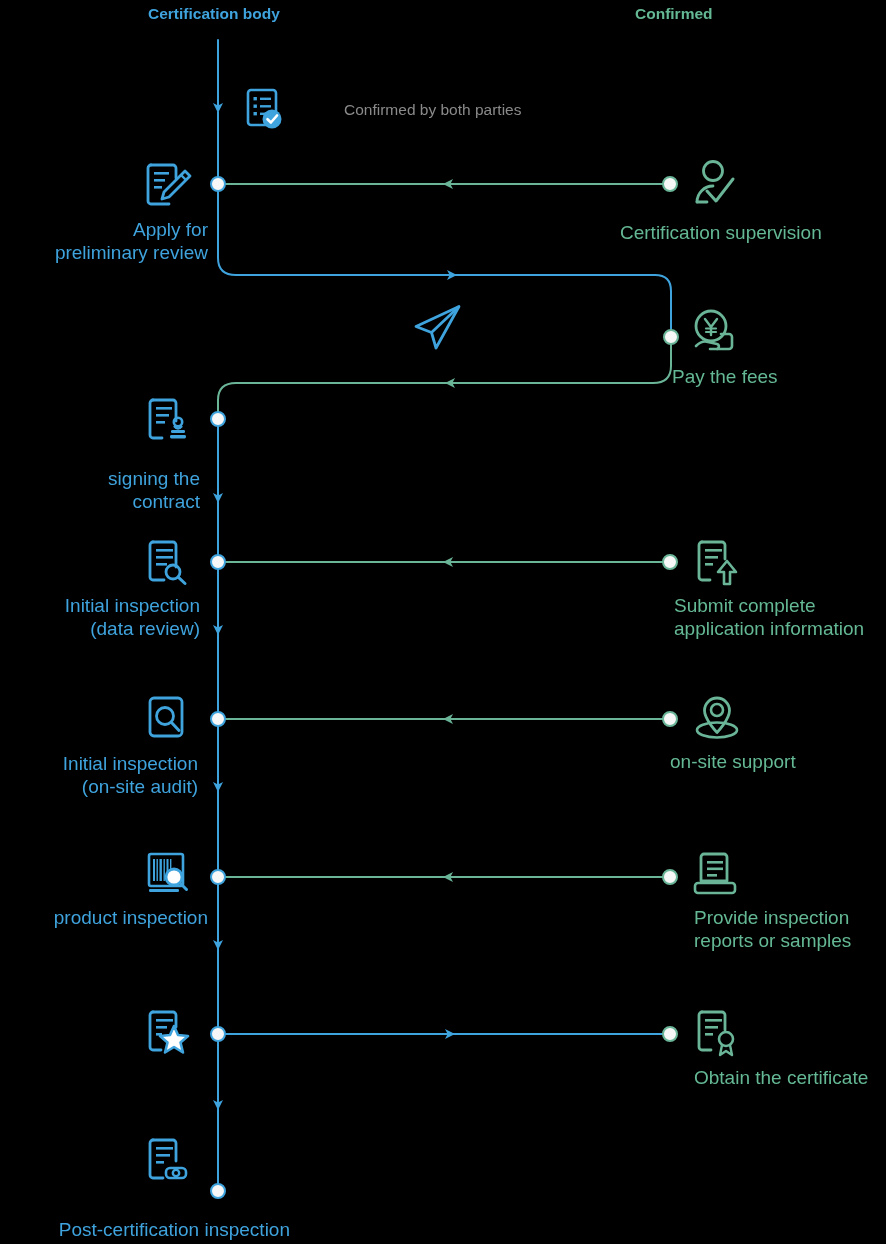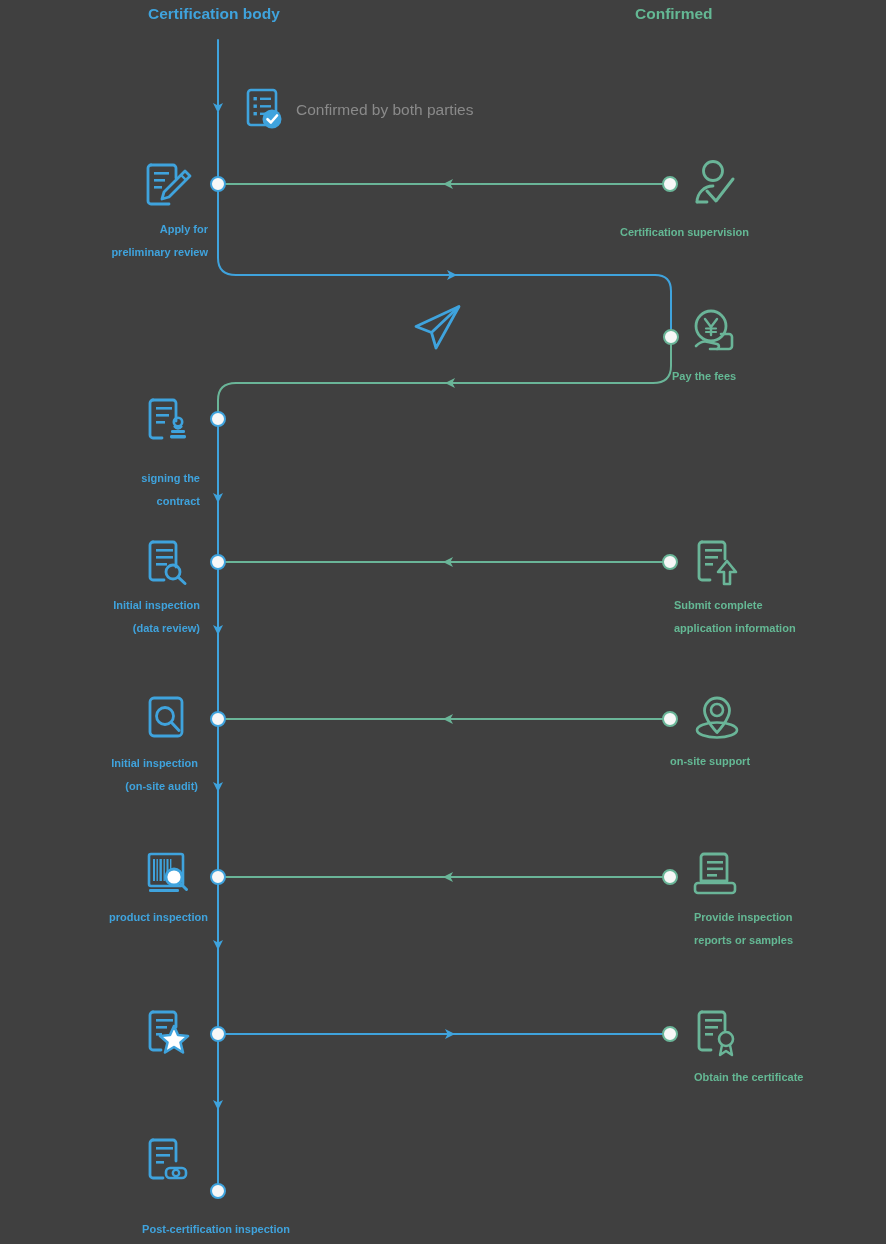--- a/index.html
+++ b/index.html
@@ -7,45 +7,46 @@
     padding: 0;
     background: #ffffff;
   }
   body {
     font-family: "Liberation Sans", sans-serif;
   }
   #canvas {
     position: relative;
     width: 886px;
     height: 1244px;
-    background: #404040;
+    background: #000000;
     overflow: hidden;
   }
   #flow-svg {
     position: absolute;
     top: 0;
     left: 0;
     width: 886px;
     height: 1244px;
   }
   .lbl {
     position: absolute;
     font-family: "Liberation Sans", sans-serif;
-    font-weight: bold;
-    font-size: 11px;
+    font-weight: normal;
+    font-size: 19px;
     line-height: 23px;
     white-space: pre;
   }
   .lbl-blue { color: #3fa3dd; }
   .lbl-green { color: #64b894; }
   .lbl-gray {
     color: #8a8a8a;
     font-weight: normal;
     font-size: 15.5px;
     line-height: 23px;
+    margin-left: 48px;
   }
   .lbl-right { text-align: right; }
   .lbl-left { text-align: left; }
   .hdr {
     position: absolute;
     font-family: "Liberation Sans", sans-serif;
     font-weight: bold;
     font-size: 15.5px;
     white-space: pre;
   }

